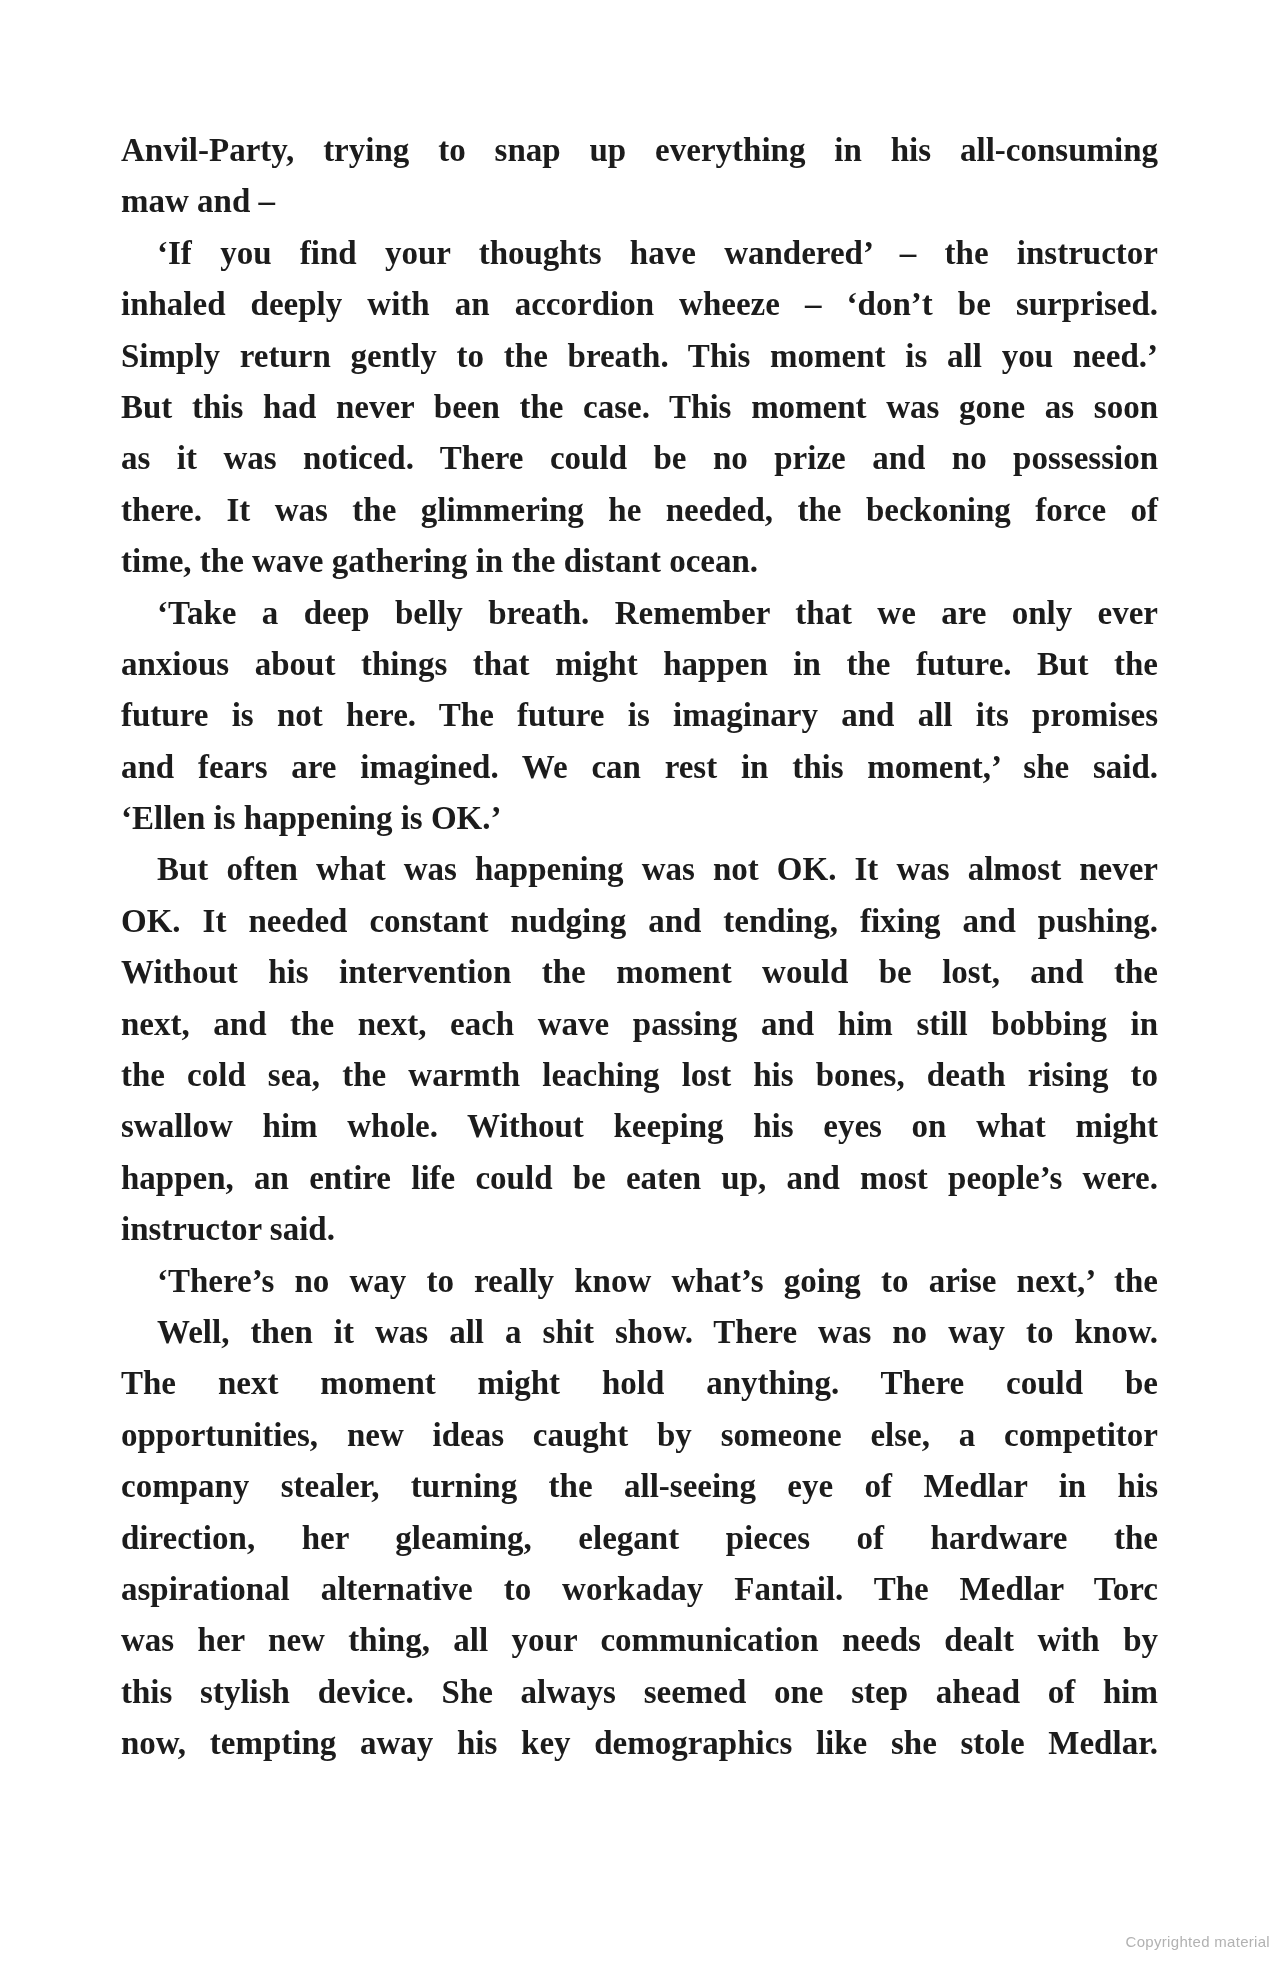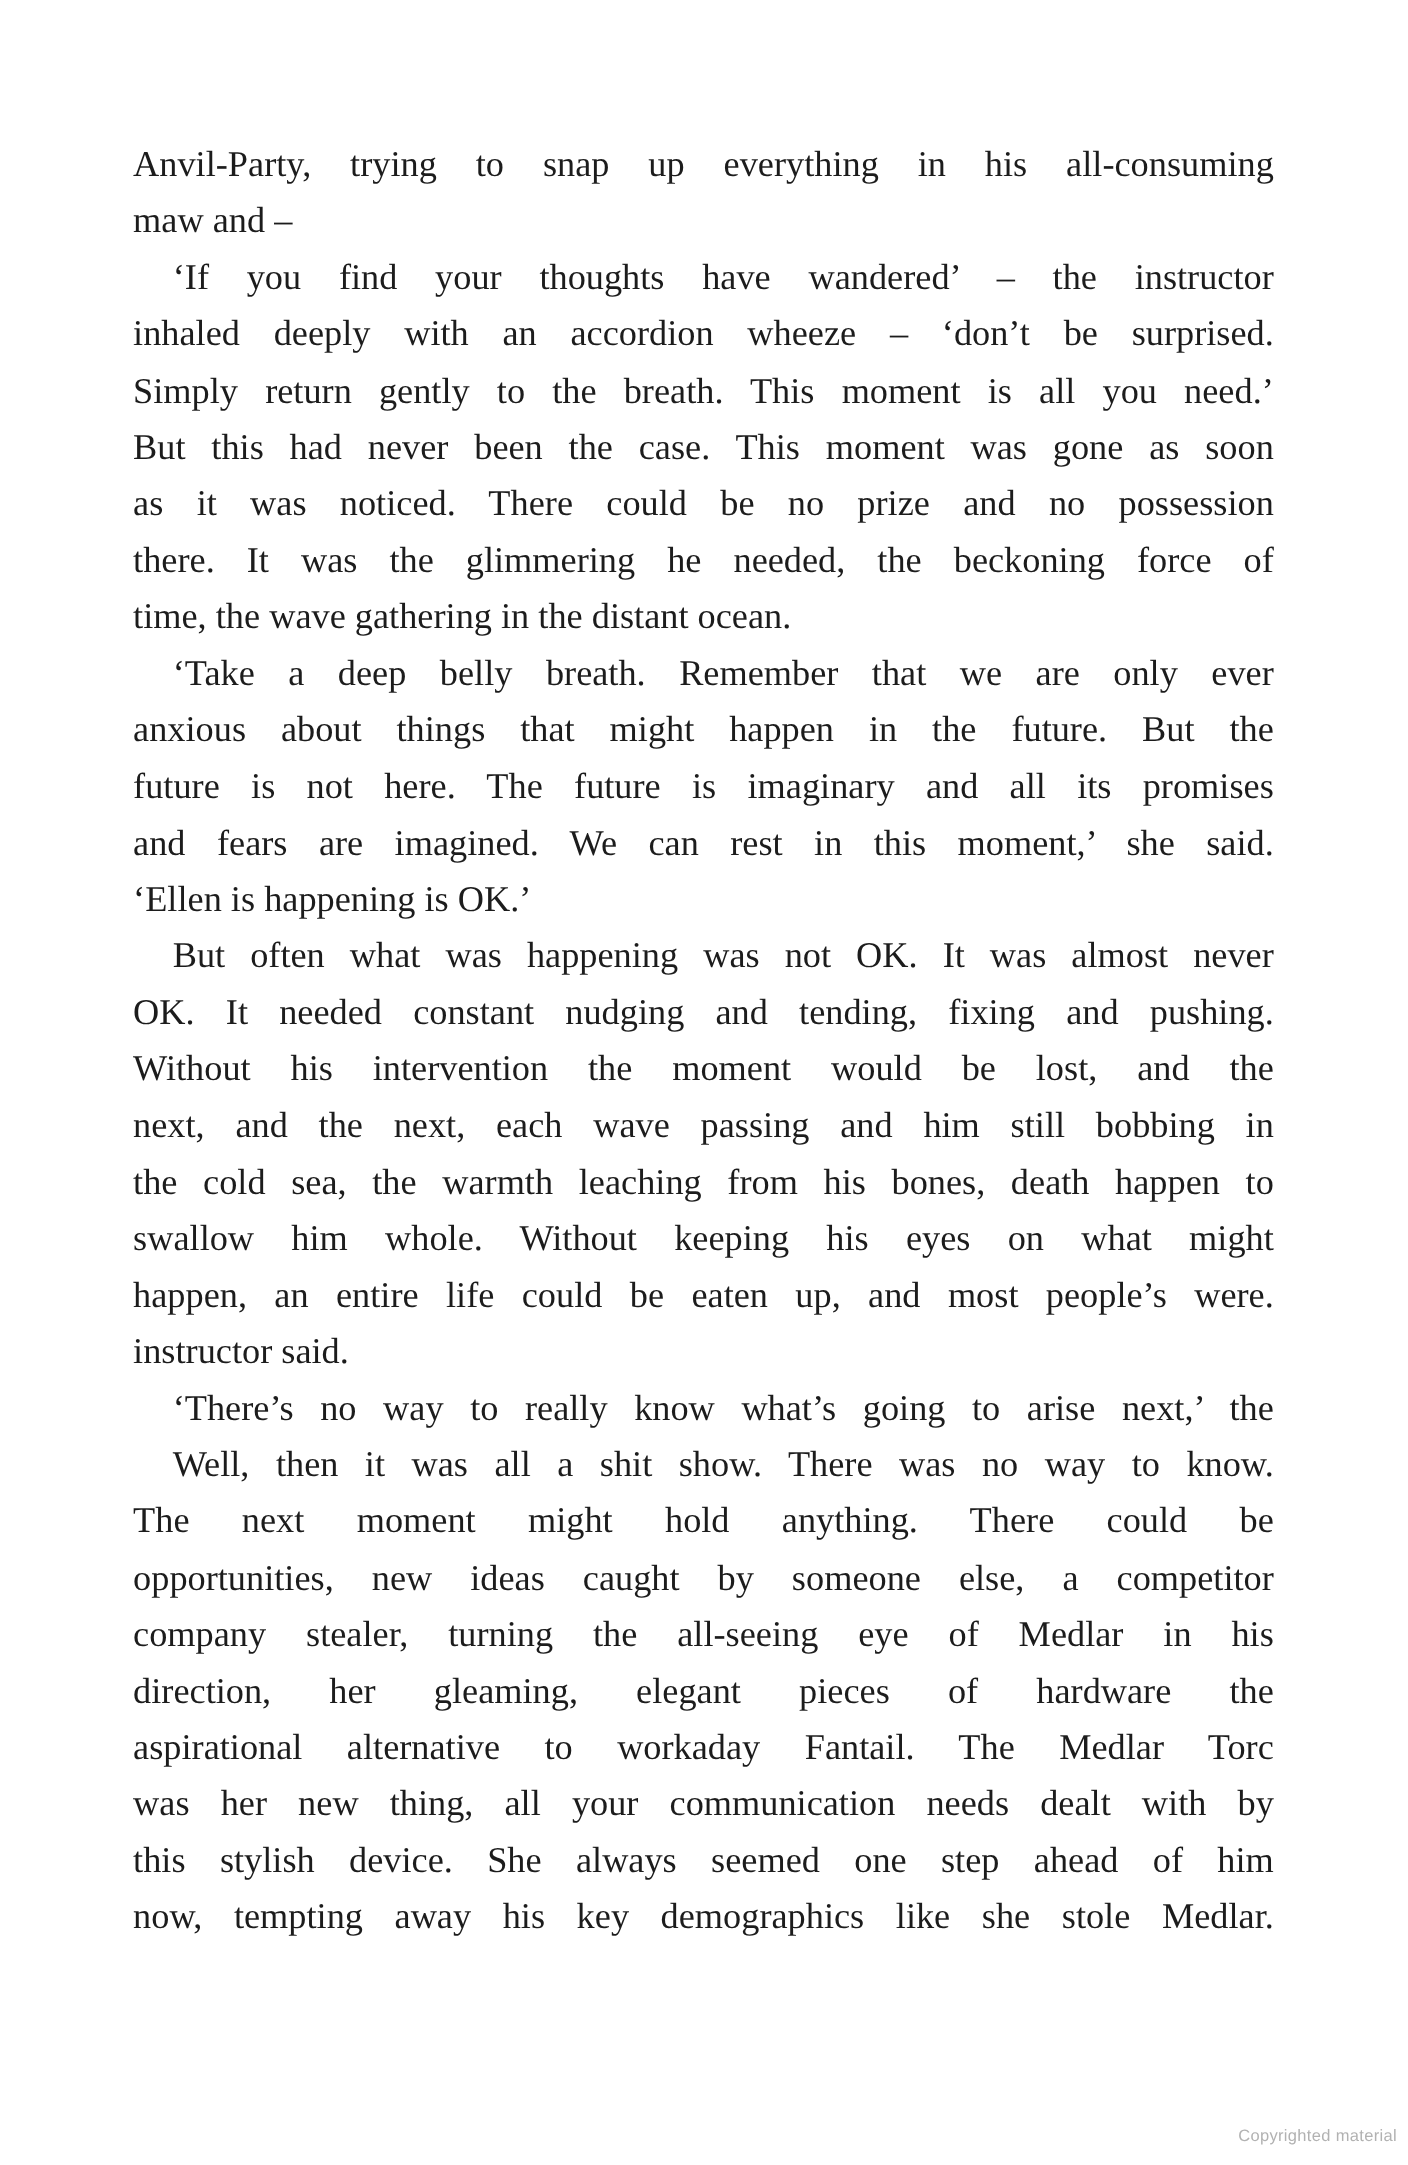--- a/index.html
+++ b/index.html
@@ -23,20 +23,21 @@
     color: #1c1c1c;
     font-size: 33px;
   }
   .line {
     line-height: 51.4px;
     height: 51.4px;
     text-align: justify;
     text-align-last: justify;
     word-spacing: -2px;
     white-space: normal;
+    font-weight: bold;
   }
   .line.indent {
     text-indent: 36px;
   }
   .line.last {
     text-align: right;
     text-align-last: left;
     word-spacing: 0;
   }
   .watermark {
@@ -65,21 +66,21 @@
     <div class="line last">time, the wave gathering in the distant ocean.</div>
     <div class="line indent">‘Take a deep belly breath. Remember that we are only ever</div>
     <div class="line">anxious about things that might happen in the future. But the</div>
     <div class="line">future is not here. The future is imaginary and all its promises</div>
     <div class="line">and fears are imagined. We can rest in this moment,’ she said.</div>
     <div class="line last">‘Ellen is happening is OK.’</div>
     <div class="line indent">But often what was happening was not OK. It was almost never</div>
     <div class="line">OK. It needed constant nudging and tending, fixing and pushing.</div>
     <div class="line">Without his intervention the moment would be lost, and the</div>
     <div class="line">next, and the next, each wave passing and him still bobbing in</div>
-    <div class="line">the cold sea, the warmth leaching from his bones, death happen to</div>
+    <div class="line">the cold sea, the warmth leaching lost his bones, death rising to</div>
     <div class="line">swallow him whole. Without keeping his eyes on what might</div>
     <div class="line">happen, an entire life could be eaten up, and most people’s were.</div>
     <div class="line last">instructor said.</div>
     <div class="line indent">‘There’s no way to really know what’s going to arise next,’ the</div>
     <div class="line indent">Well, then it was all a shit show. There was no way to know.</div>
     <div class="line">The next moment might hold anything. There could be</div>
     <div class="line">opportunities, new ideas caught by someone else, a competitor</div>
     <div class="line">company stealer, turning the all-seeing eye of Medlar in his</div>
     <div class="line">direction, her gleaming, elegant pieces of hardware the</div>
     <div class="line">aspirational alternative to workaday Fantail. The Medlar Torc</div>

